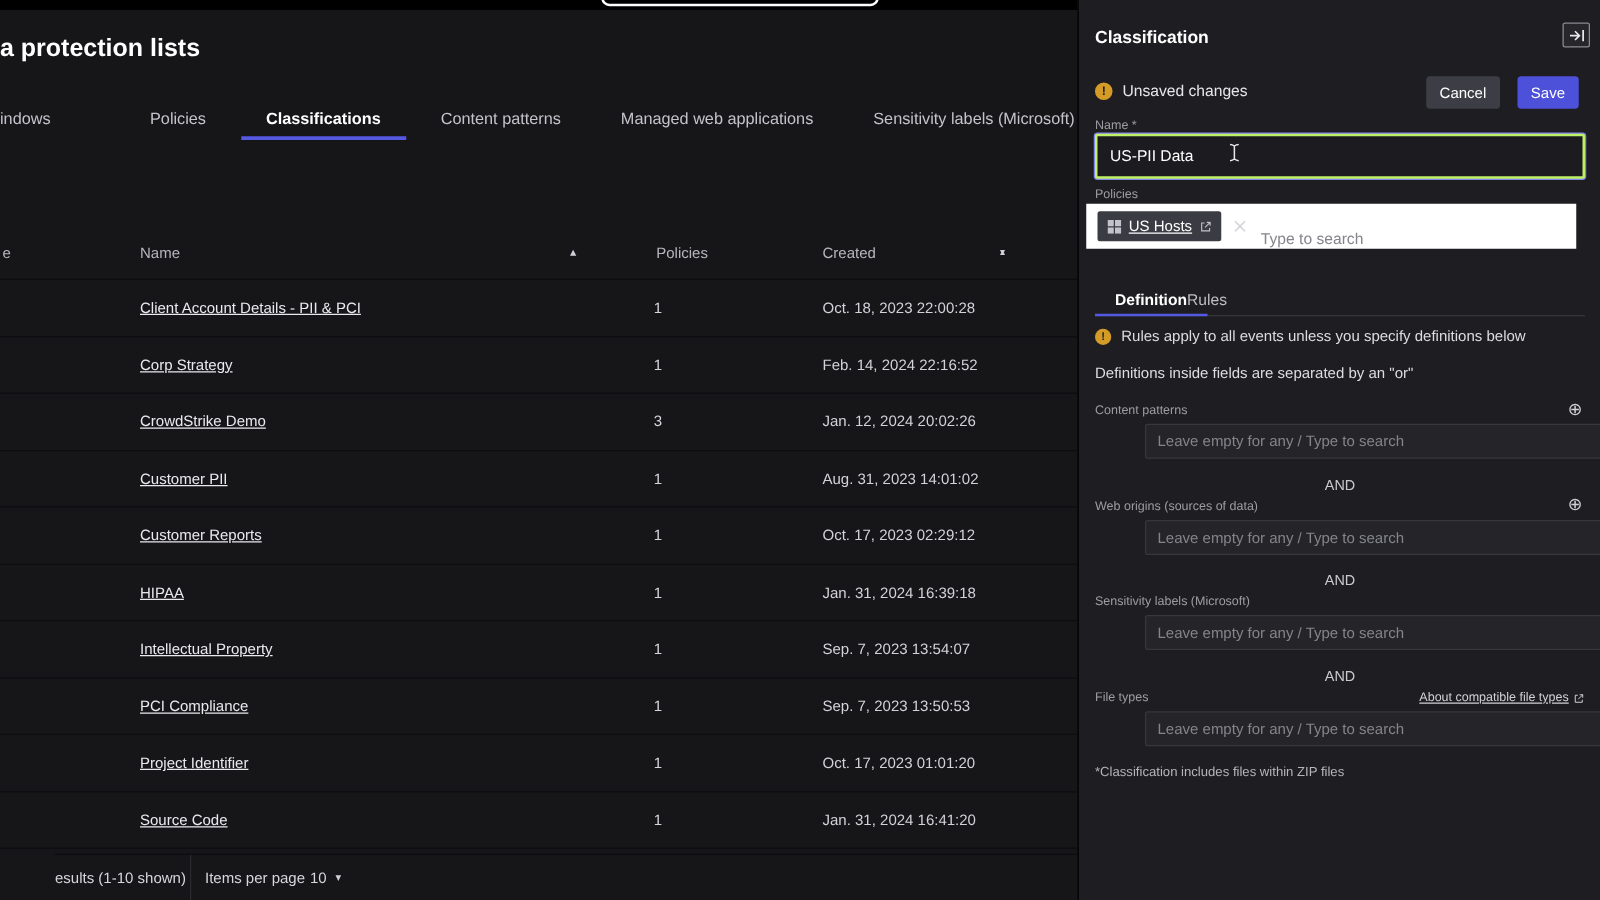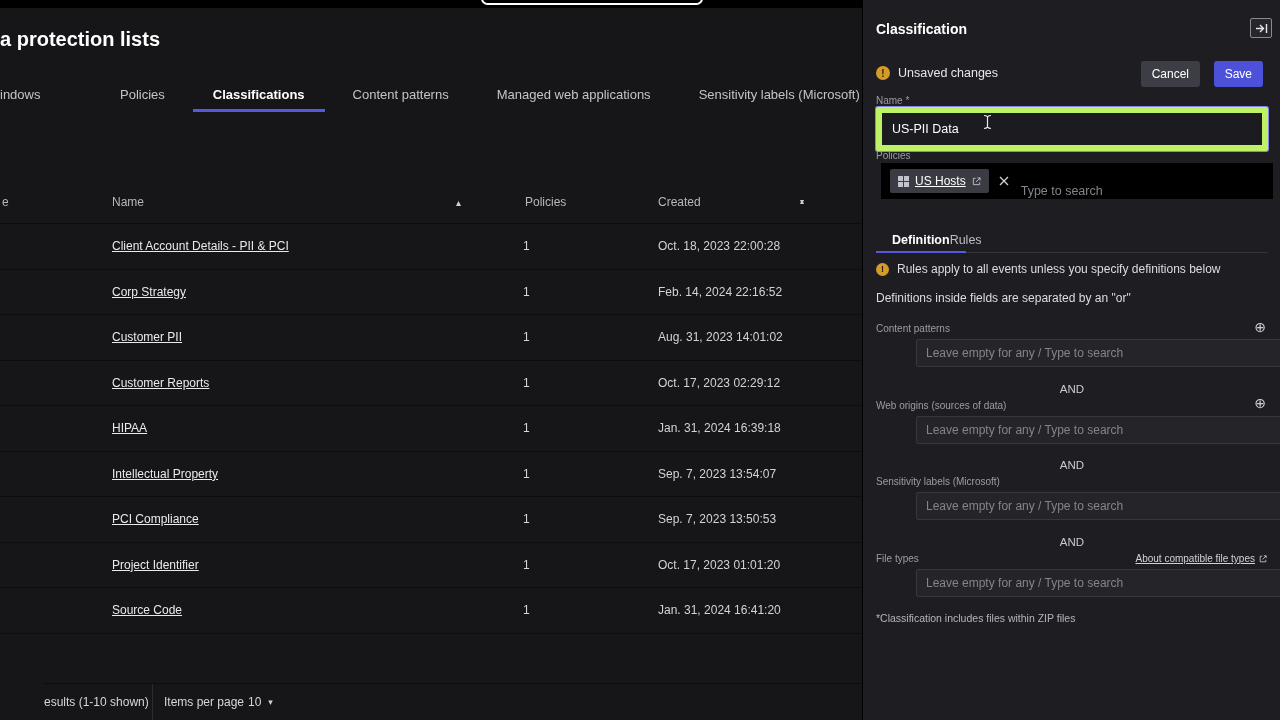--- a/index.html
+++ b/index.html
@@ -61,25 +61,25 @@
 
   .btn { position:absolute; top:61px; height:26px; border:none; border-radius:3px; font-size:12px; color:#fff;
          padding:0 11px; cursor:pointer; font-family:"Liberation Sans",sans-serif; }
   .btn-cancel { right:80px; background:#3d3d45; }
   .btn-save { right:17px; background:#4d50d8; }
 
   .p-label { position:absolute; left:13px; font-size:10px; color:#9c9ca4; }
   .lbl-name { top:95px; } .lbl-policies { top:150px; }
 
   .name-input { position:absolute; left:13px; top:107px; width:392px; height:28px; background:#1c1c20;
-                border:6px solid #bef264; box-shadow:0 0 0 1px #8385ee; border-radius:2px; color:#fff;
+                border:2px solid #bef264; box-shadow:0 0 0 1px #8385ee; border-radius:2px; color:#fff;
                 font-size:12.5px; padding:16px 10px; outline:none; font-family:"Liberation Sans",sans-serif; }
   .ibeam { position:absolute; left:119px; top:114px; pointer-events:none; }
 
-  .policies-field { position:absolute; left:18px; top:163px; width:392px; height:36px; background:#000000;
+  .policies-field { position:absolute; left:6px; top:163px; width:392px; height:36px; background:#ffffff;
                     display:flex; align-items:center; padding:0 9px; }
   .chip { display:inline-flex; align-items:center; gap:6px; background:#3b3b44; border-radius:2px; height:24px;
           padding:0 8px; font-size:12px; color:#fff; cursor:pointer; }
   .chip-label { text-decoration:underline; }
   .x-btn { margin-left:10px; cursor:pointer; display:flex; align-items:center; }
   .type-search { font-size:12.5px; color:#84848c; margin-left:12px;margin-top:20px; }
 
   .p-tabs { position:absolute; left:13px; top:228px; width:392px; height:25px; display:flex; 
             padding-left:16px; border-bottom:1px solid #35353b; font-size:12.5px; color:#bdbdc4; }
   .p-tab { position:relative; display:flex; align-items:center; cursor:pointer; }
@@ -139,20 +139,25 @@
     <div class="tbody">
       <div class="trow">
         <a class="cell-name">Client Account Details - PII &amp; PCI</a>
         <span class="cell-pol">1</span>
         <span class="cell-date">Oct. 18, 2023 22:00:28</span>
       </div>
       <div class="trow">
         <a class="cell-name">Corp Strategy</a>
         <span class="cell-pol">1</span>
         <span class="cell-date">Feb. 14, 2024 22:16:52</span>
+      </div>
+      <div class="trow">
+        <a class="cell-name">CrowdStrike Demo</a>
+        <span class="cell-pol">3</span>
+        <span class="cell-date">Jan. 12, 2024 20:02:26</span>
       </div>
       <div class="trow">
         <a class="cell-name">Customer PII</a>
         <span class="cell-pol">1</span>
         <span class="cell-date">Aug. 31, 2023 14:01:02</span>
       </div>
       <div class="trow">
         <a class="cell-name">Customer Reports</a>
         <span class="cell-pol">1</span>
         <span class="cell-date">Oct. 17, 2023 02:29:12</span>

